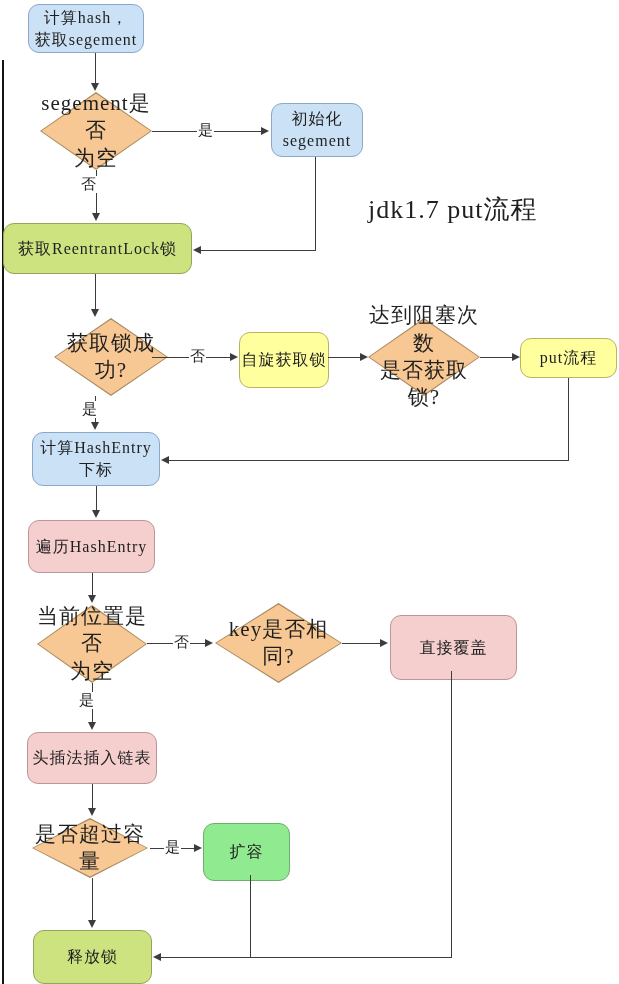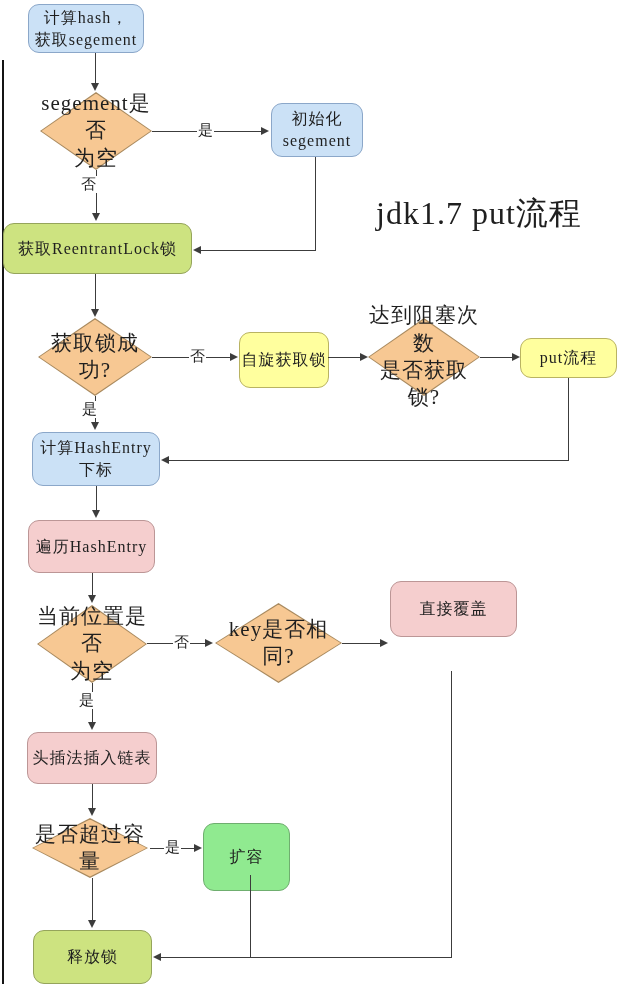--- a/index.html
+++ b/index.html
@@ -40,21 +40,21 @@
   .line{position:absolute;background:var(--line);}
   .v{width:1px;} .h{height:1px;}
   .arr{position:absolute;width:0;height:0;}
   .arr-down{border-left:4px solid transparent;border-right:4px solid transparent;border-top:8px solid var(--line);}
   .arr-right{border-top:4px solid transparent;border-bottom:4px solid transparent;border-left:8px solid var(--line);}
   .arr-left{border-top:4px solid transparent;border-bottom:4px solid transparent;border-right:8px solid var(--line);}
   .elabel{
     position:absolute;font-size:15px;line-height:1;background:#fff;padding:1px 1px;
   }
   .title{
-    position:absolute;left:376px;top:192px;font-size:32px;letter-spacing:1px;white-space:nowrap;
+    position:absolute;left:368px;top:192px;font-size:26px;letter-spacing:1px;white-space:nowrap;
   }
   .page-border{position:absolute;left:2px;top:60px;width:2px;height:924px;background:#141414;}
 </style>
 </head>
 <body>
 
 <div id="canvas">
 
   <div class="page-border"></div>
 
@@ -74,21 +74,21 @@
 
   <div class="node blue" style="left:271px;top:103px;width:92px;height:54px">
     <span>初始化
 segement</span>
   </div>
 
   <div class="node yellowgreen" style="left:3px;top:223px;width:189px;height:51px">
     <span>获取ReentrantLock锁</span>
   </div>
 
-  <div class="diamond" style="left:38px;top:318px;width:114px;height:78px">
+  <div class="diamond" style="left:54px;top:318px;width:114px;height:78px">
     <div class="d-border"></div>
     <div class="d-fill"></div>
     <span class="d-label">获取锁成功?</span>
   </div>
 
   <div class="node yellow" style="left:239px;top:332px;width:90px;height:56px">
     <span>自旋获取锁</span>
   </div>
 
   <div class="diamond" style="left:368px;top:318px;width:112px;height:78px">
@@ -117,35 +117,35 @@
     <span class="d-label">当前位置是否
 为空</span>
   </div>
 
   <div class="diamond" style="left:215px;top:603px;width:127px;height:80px">
     <div class="d-border"></div>
     <div class="d-fill"></div>
     <span class="d-label">key是否相同?</span>
   </div>
 
-  <div class="node pink" style="left:390px;top:581px;width:127px;height:56px">
+  <div class="node pink" style="left:390px;top:615px;width:127px;height:65px">
     <span>直接覆盖</span>
   </div>
 
   <div class="node pink" style="left:27px;top:732px;width:130px;height:52px">
     <span>头插法插入链表</span>
   </div>
 
   <div class="diamond" style="left:32px;top:818px;width:116px;height:60px">
     <div class="d-border"></div>
     <div class="d-fill"></div>
     <span class="d-label">是否超过容量</span>
   </div>
 
-  <div class="node green" style="left:203px;top:823px;width:87px;height:68px">
+  <div class="node green" style="left:203px;top:823px;width:87px;height:58px">
     <span>扩容</span>
   </div>
 
   <div class="node yellowgreen" style="left:33px;top:930px;width:119px;height:54px">
     <span>释放锁</span>
   </div>
 
   <div class="line v" style="left:95px;top:53px;height:30px"></div>
   <div class="arr arr-down" style="left:91px;top:83px"></div>
 

